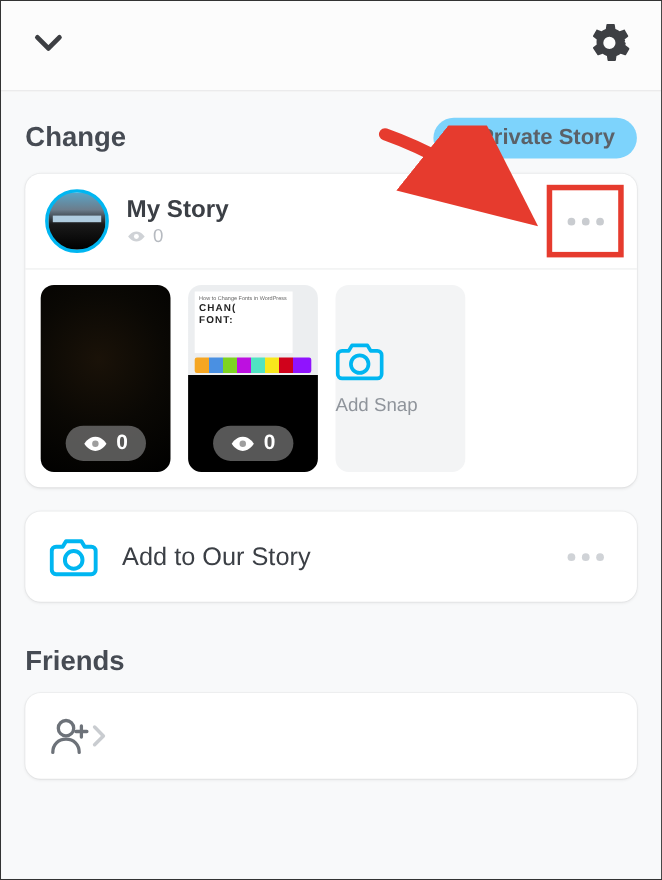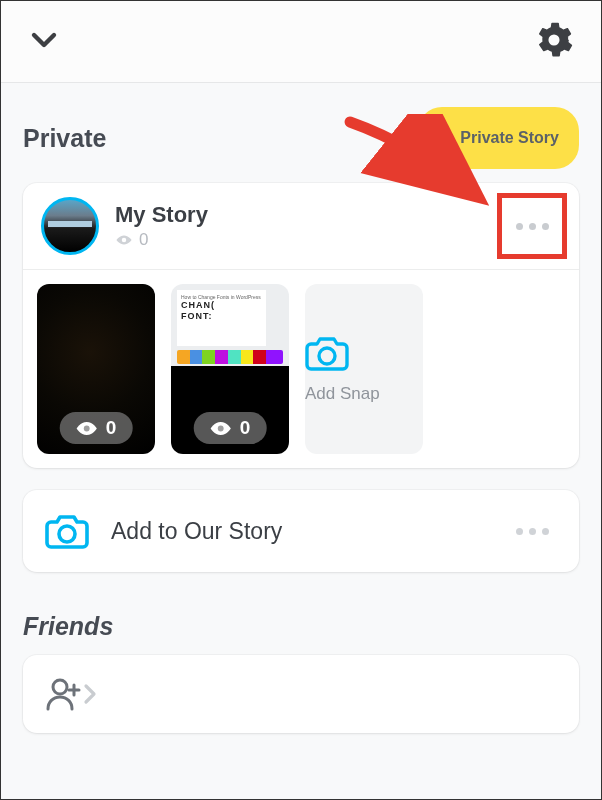--- a/index.html
+++ b/index.html
@@ -34,25 +34,25 @@
     align-items: center;
     justify-content: space-between;
     padding: 24px 22px 14px 22px;
   }
   .section-title {
     font-size: 25px;
     font-weight: 700;
     color: #464b53;
   }
   .pill {
-    background: #fde047;
+    background: #7dd3fc;
     color: #5b6168;
     border-radius: 24px;
-    padding: 22px 20px;
-    font-size: 16px;
+    padding: 7px 20px;
+    font-size: 20px;
     font-weight: 600;
     display: flex;
     align-items: center;
     gap: 6px;
   }
   .card {
     background: #fff;
     margin: 0 22px 22px 22px;
     border-radius: 14px;
     box-shadow: 0 1px 3px rgba(0,0,0,0.08), 0 0 0 1px rgba(0,0,0,0.03);
@@ -163,21 +163,21 @@
   .snap-add-label { color:#8f949b; font-size:17px; }
   .row-item {
     display:flex; align-items:center;
     padding: 22px 22px;
   }
   .row-icon { width:44px; height:38px; flex-shrink:0; }
   .row-label { font-size:23px; color:#3b3f45; font-weight:500; margin-left:22px; flex:1;}
   .row-more .dots span{ background:#d0d3d7;}
   .row-more { display:flex; gap:6px; padding-right:8px;}
   .row-more span{ width:7px;height:7px;border-radius:50%;}
-  .friends-header { padding: 18px 35px 14px 22px; font-style: italic;}
+  .friends-header { padding: 18px 35px 14px 22px;}
   .chev-r { width:14px; height:22px; }
   .person-ic { width:38px; height:34px; }
 </style>
 </head>
 <body>
 
 <div class="app">
 
   <div class="topbar">
     <div>
@@ -186,21 +186,21 @@
       </svg>
     </div>
     <div>
       <svg class="gear" viewBox="0 0 24 24">
         <path fill="#3d3f43" d="M12 8.5a3.5 3.5 0 1 0 0 7 3.5 3.5 0 0 0 0-7zm9.4 3.5c0 .48-.4.95-.12 1.4l2.02 1.58c.18.14.23.4.11.61l-1.92 3.32c-.12.21-.37.29-.59.21l-2.39-.96c-.73.57-1.55 1.02-2.44 1.32l-.36 2.54c-.04.23-.24.4-.47.4h-3.84c-.23 0-.43-.17-.47-.4l-.36-2.54a7.6 7.6 0 0 1-2.44-1.32l-2.39.96c-.22.08-.47 0-.59-.21L2.6 15.09a.48.48 0 0 1 .11-.61l2.02-1.58c-.08-.45-.12-.92-.12-1.4s.04-.95.12-1.4L2.71 8.52a.48.48 0 0 1-.11-.61l1.92-3.32c.12-.21.37-.29.59-.21l2.39.96c.73-.57 1.55-1.02 2.44-1.32l.36-2.54c.04-.23.24-.4.47-.4h3.84c.23 0 .43.17.47.4l.36 2.54c.89.3 1.71.75 2.44 1.32l2.39-.96c.22-.08.47 0 .59.21l1.92 3.32c.12.21.07.47-.11.61l-2.02 1.58c.8.45.12.92.12 1.4z"></path>
       </svg>
     </div>
   </div>
 
   <div class="section-header">
-    <div class="section-title">Private</div>
+    <div class="section-title">Change</div>
     <div class="pill">
       <svg width="16" height="16" viewBox="0 0 16 16">
         <path d="M8 2v12M2 8h12" stroke="#5b6168" stroke-width="2.4" stroke-linecap="round"></path>
       </svg>
       <span>Private Story</span>
     </div>
   </div>
 
   <div class="card" style="position:relative;">
     <div class="story-row">

